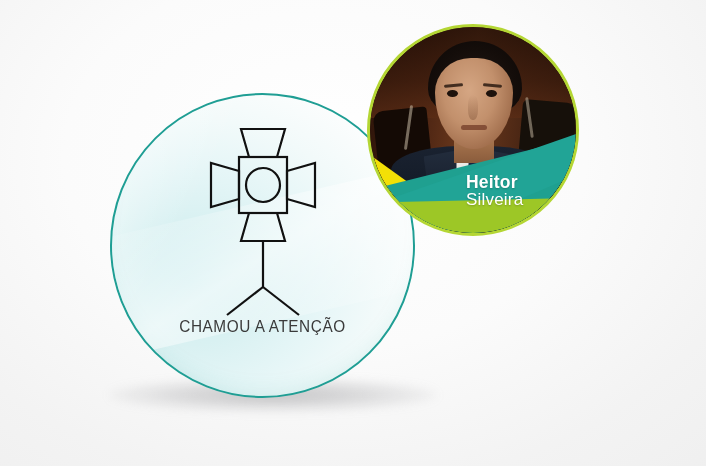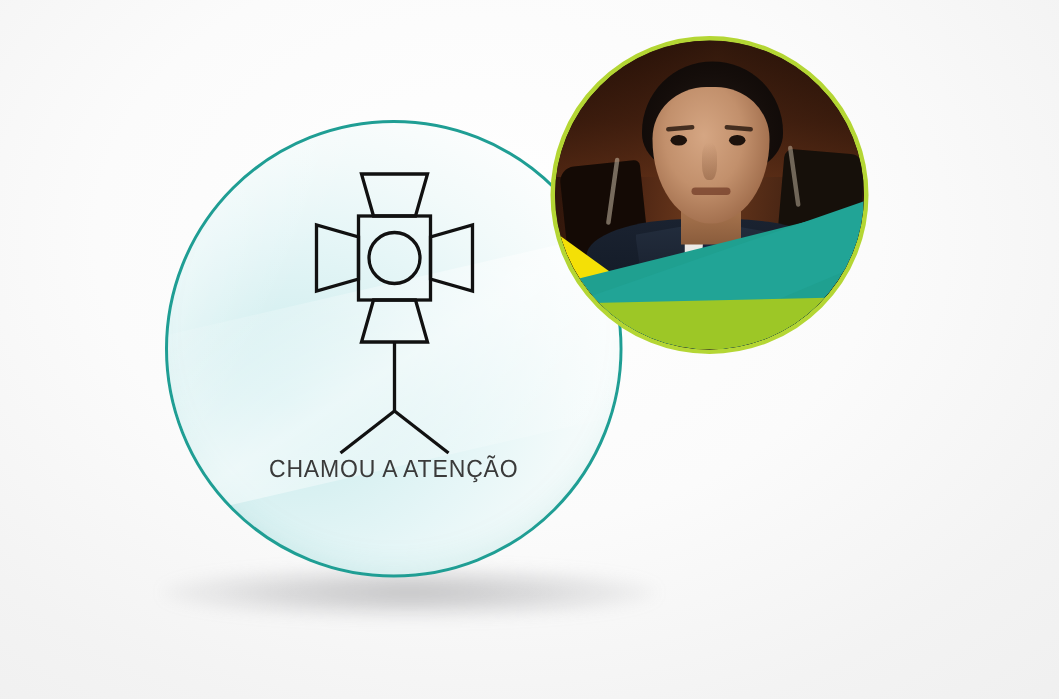--- a/index.html
+++ b/index.html
@@ -18,21 +18,21 @@
     width:330px; height:34px;
     border-radius:50%;
     background: radial-gradient(ellipse at center, rgba(90,90,95,0.34) 0%, rgba(110,110,115,0.20) 42%, rgba(140,140,145,0.07) 68%, rgba(255,255,255,0) 80%);
     filter: blur(5px);
     pointer-events:none;
   }
 
   
   .main-circle{
     position:absolute;
-    left:110px; top:80px;
+    left:110px; top:93px;
     width:305px; height:305px;
     border-radius:50%;
     border:2.4px solid #1f9e94;
     background:
       linear-gradient(118deg, rgba(255,255,255,0.55) 0%, rgba(255,255,255,0.00) 30%),
       radial-gradient(ellipse 240px 210px at 26% 62%, #cfeef0 0%, #d9f1f2 30%, #e6f6f7 55%, #f2fafa 78%, #fbfdfd 100%);
     box-shadow: inset 0 -14px 26px -18px rgba(31,158,148,0.22);
     overflow:hidden;
   }
   .main-circle .sheen{
@@ -250,14 +250,18 @@
     <div class="eye-l"></div>
     <div class="eye-r"></div>
     <div class="nose"></div>
     <div class="mouth"></div>
 
     <div class="band band-yellow"></div>
     <div class="band band-teal"></div>
     <div class="band band-teal2"></div>
     <div class="band band-green"></div>
 
+    <div class="name-plate">
+      <span class="name-first">Heitor</span>
+      <span class="name-last">Silveira</span>
+    </div>
   </div>
 </div>
 
 </body></html>

